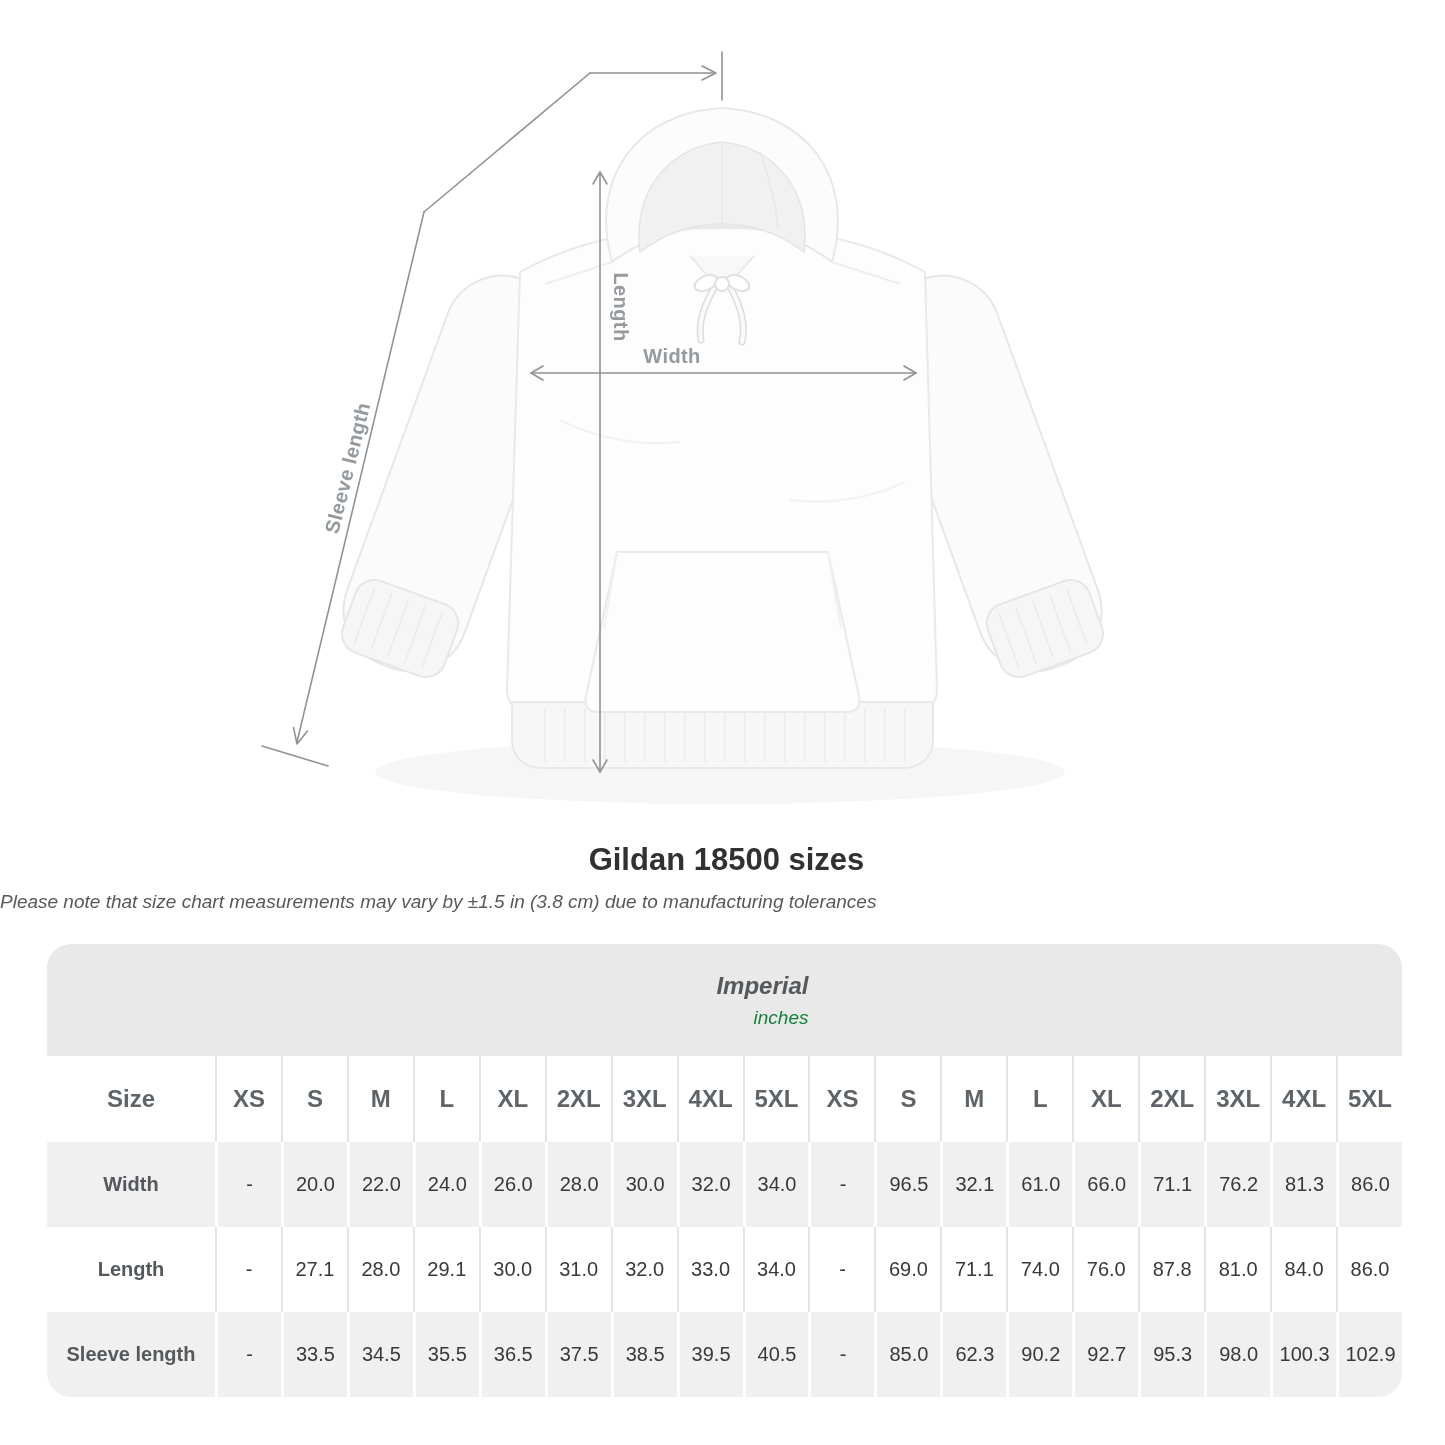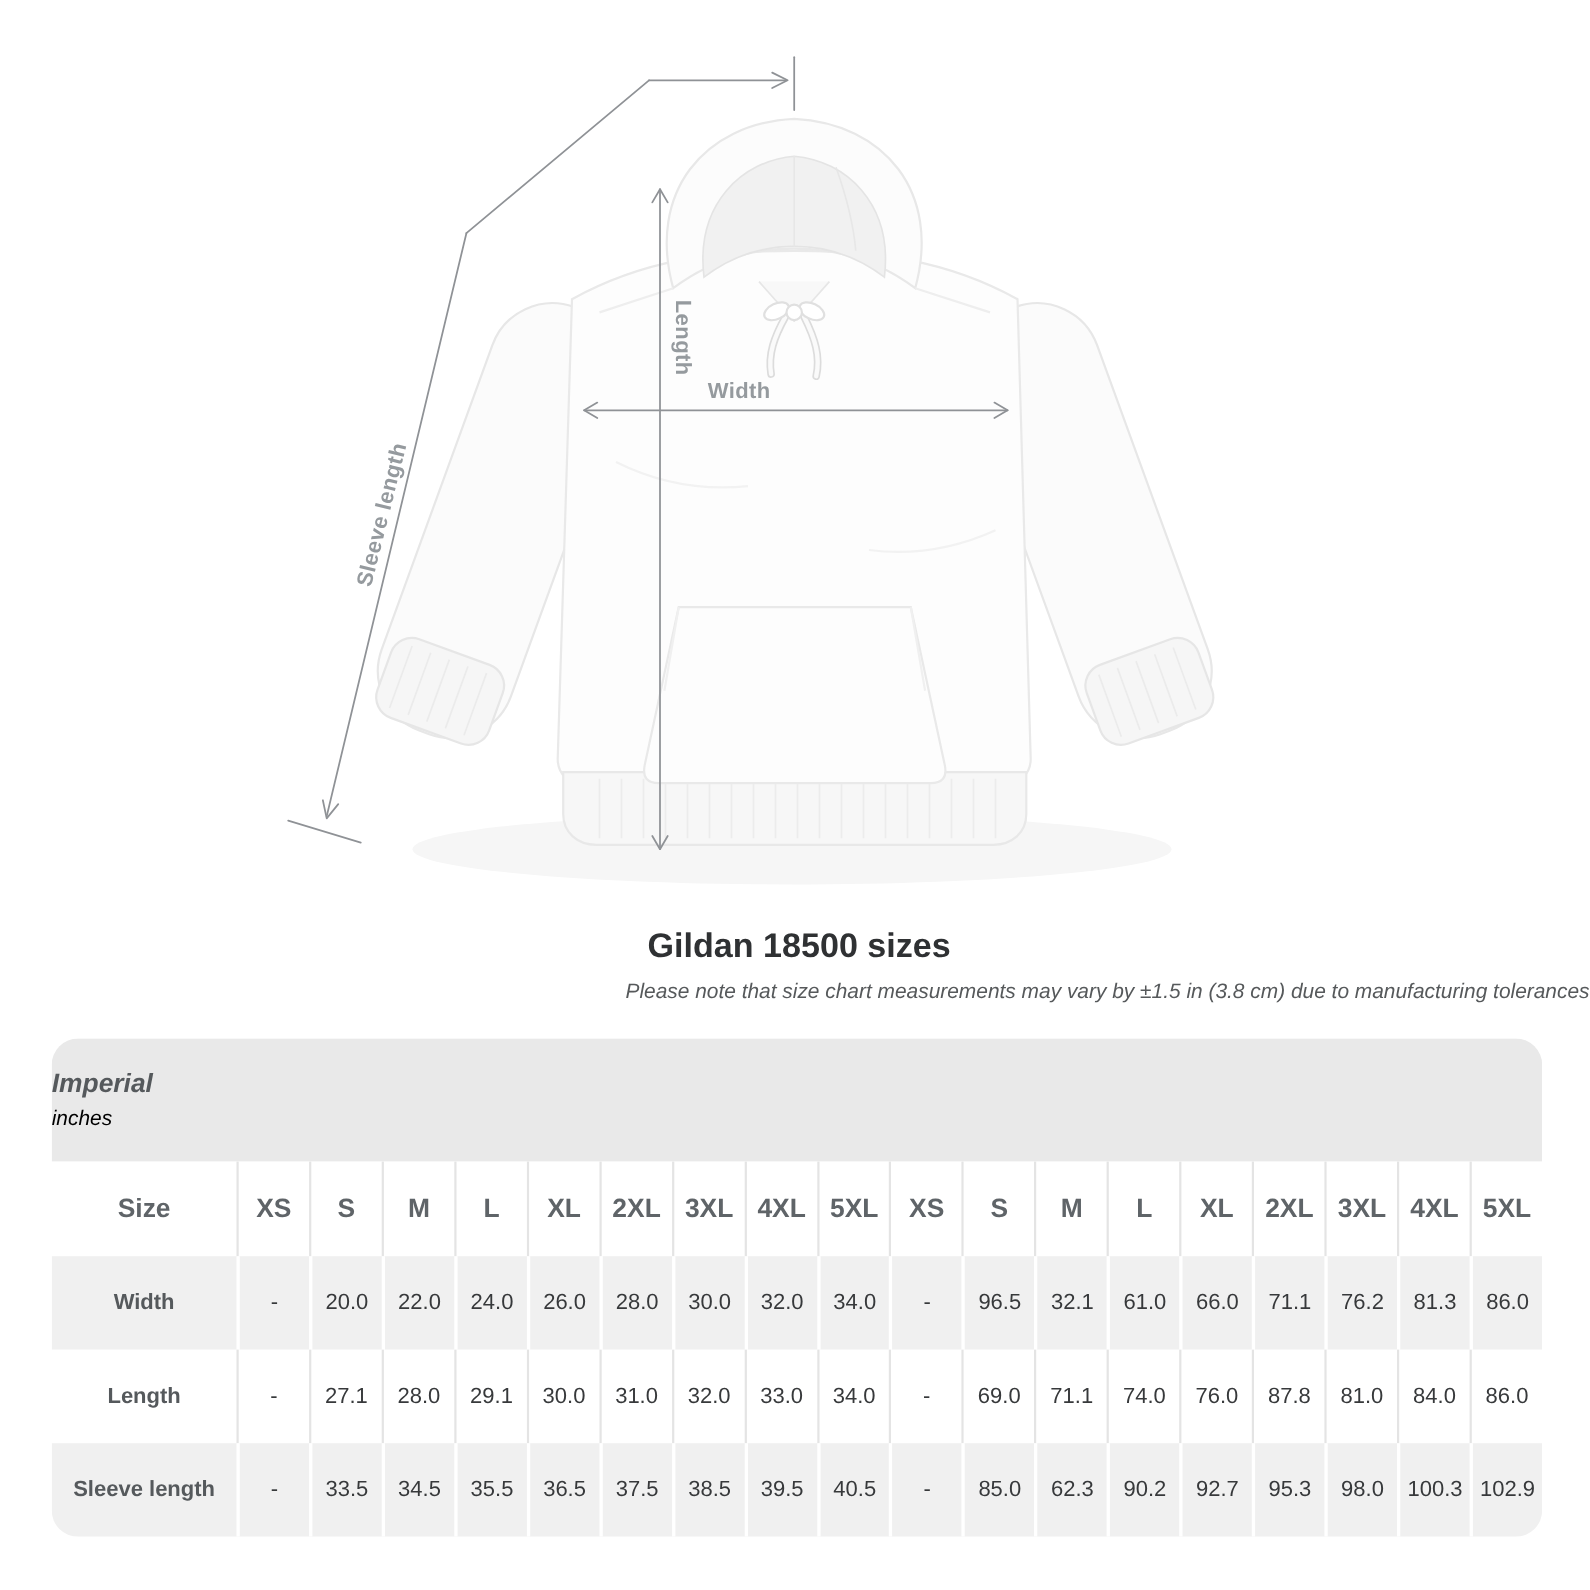--- a/index.html
+++ b/index.html
@@ -11,32 +11,32 @@
   .diagram svg{position:absolute;left:0;top:0;}
   .measure-label{position:absolute;font-weight:700;font-size:20px;color:#959a9e;
                  white-space:nowrap;letter-spacing:.4px;}
   .lbl-sleeve{left:348px;top:468px;transform:translate(-50%,-50%) rotate(-76deg);}
   .lbl-length{left:620px;top:307px;transform:translate(-50%,-50%) rotate(90deg);}
   .lbl-width{left:672px;top:356px;transform:translate(-50%,-50%);}
 
   
   .title{position:absolute;left:4px;top:842px;width:100%;margin:0;text-align:center;
          font-size:31px;font-weight:700;color:#2f3133;}
-  .note{position:absolute;left:0;top:891px;width:100%;margin:0;text-align:right;
+  .note{position:absolute;left:0;top:891px;width:100%;margin:0;text-align:left;
         font-size:19px;font-style:italic;color:#56595b;}
 
   
   .table-card{position:absolute;left:47px;top:944px;width:1355px;border-radius:24px;
               overflow:hidden;background:#ffffff;}
   .band{display:grid;grid-template-columns:168px repeat(18,1fr);height:112px;background:#e9e9e9;}
-  .band-cell{display:flex;flex-direction:column;align-items:flex-start;justify-content:center;gap:7px;}
+  .band-cell{display:flex;flex-direction:column;align-items:flex-end;justify-content:center;gap:7px;}
   .band-cell.imperial{grid-column:1/11;}
   .band-cell.metric{grid-column:11/20;}
   .band-name{font-size:24px;font-weight:700;font-style:italic;color:#55595c;}
-  .band-unit{font-size:19px;font-style:italic;color:#000000;}
+  .band-unit{font-size:19px;font-style:italic;color:#15803d;}
 
   .row{display:grid;grid-template-columns:168px repeat(18,1fr);}
   .head-row{height:86px;background:#ffffff;}
   .data-row{height:85px;background:#ffffff;}
   .data-row.alt{background:#f0f0f0;}
   .cell{display:flex;align-items:center;justify-content:center;
         font-size:20px;color:#37393b;box-sizing:border-box;}
   .row .cell + .cell{border-left:2px solid #e4e4e4;}
   .data-row.alt .cell + .cell{border-left:3px solid #ffffff;}
   .head-row .cell{font-weight:700;color:#5f6468;font-size:24px;}

